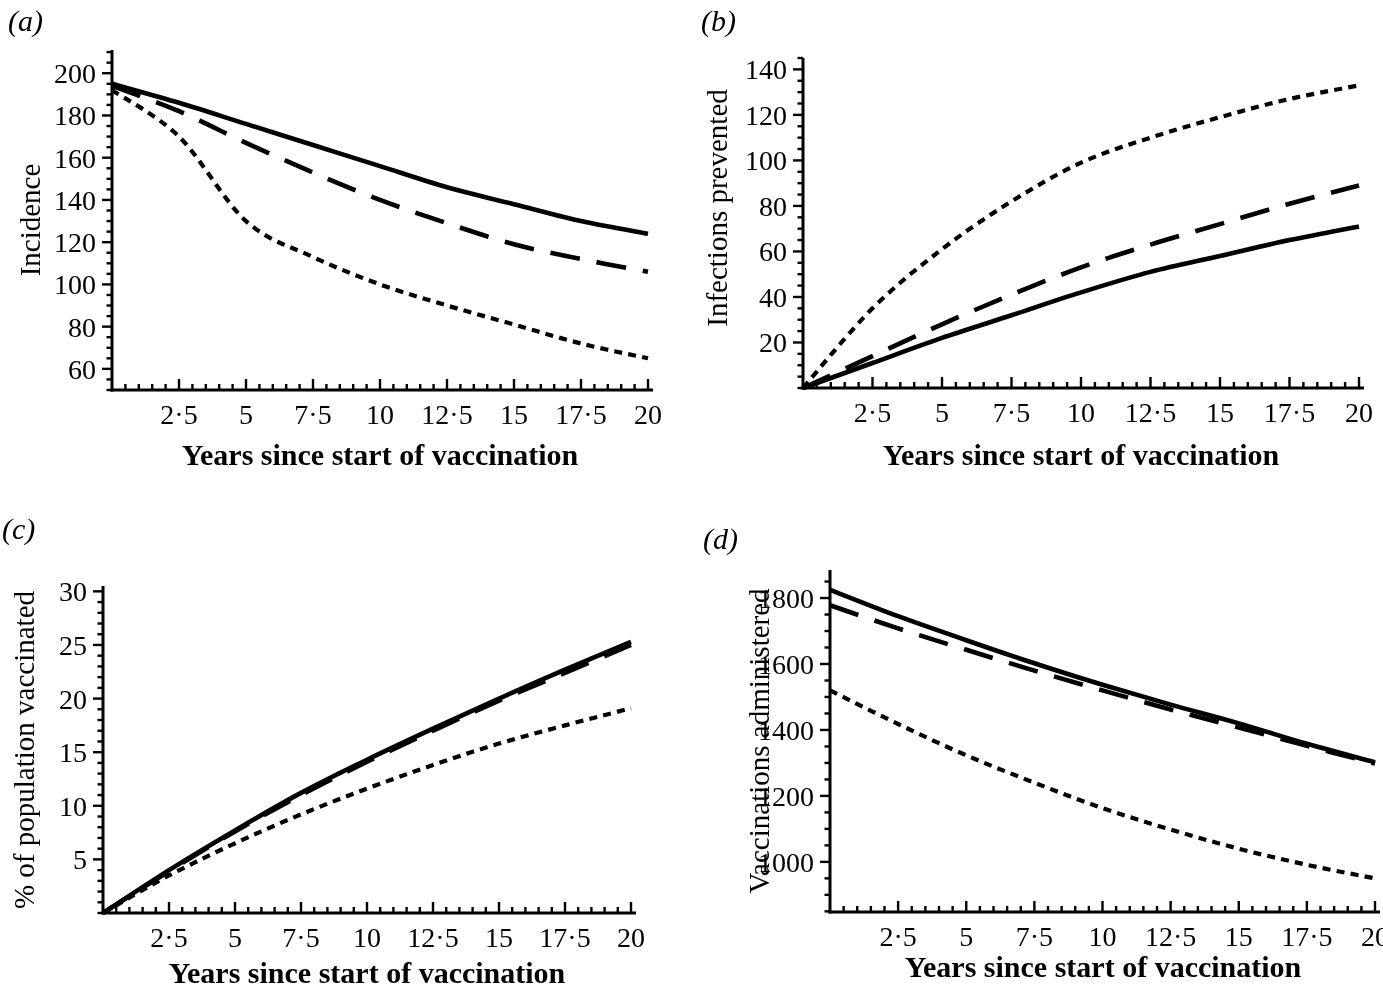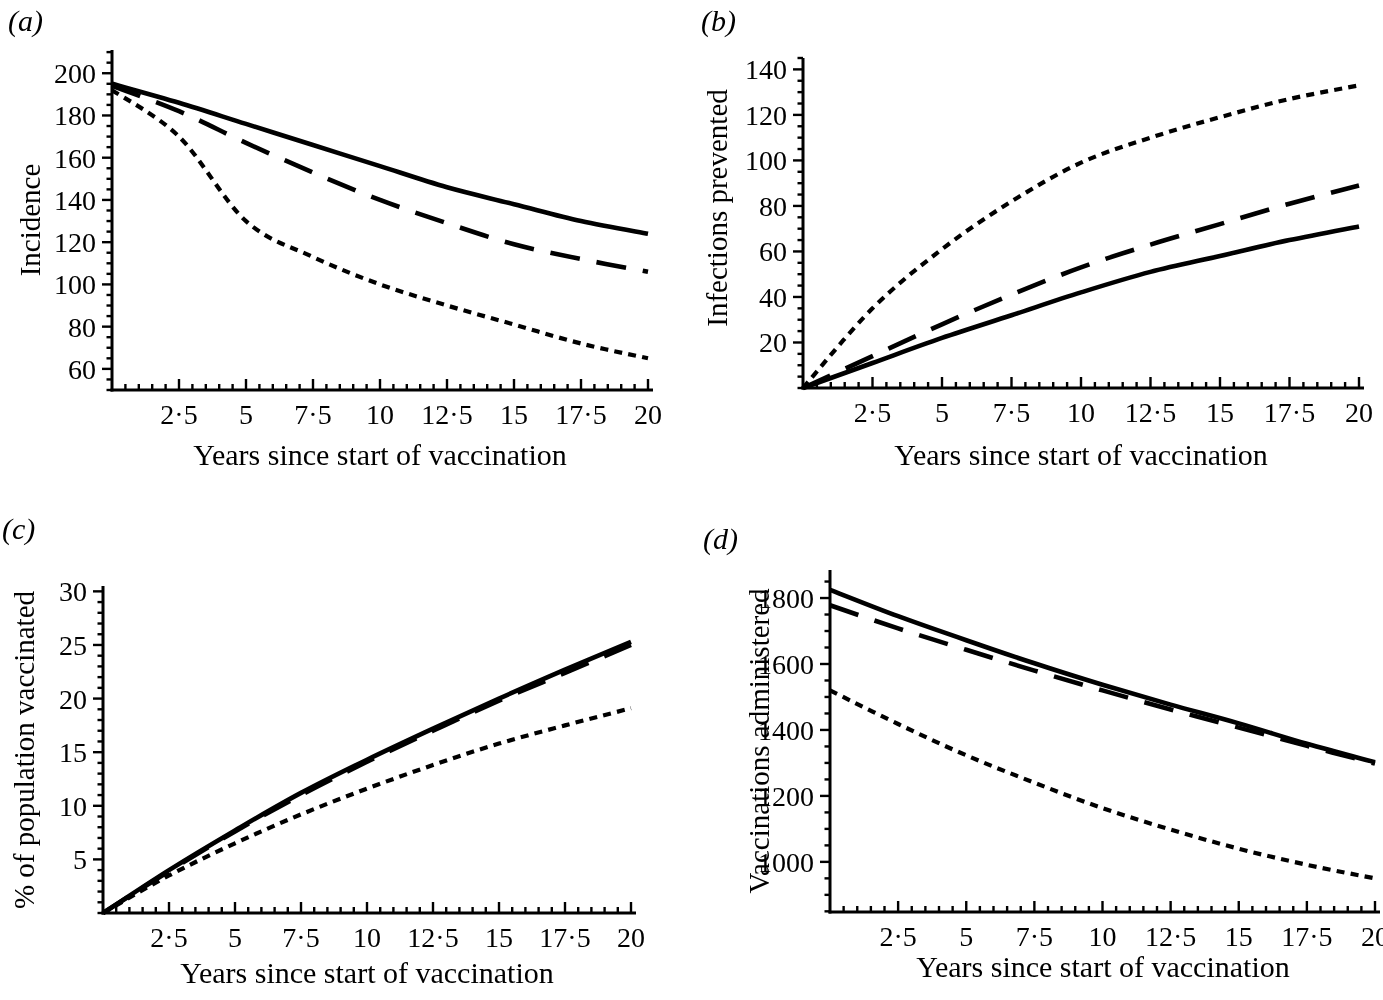--- a/index.html
+++ b/index.html
@@ -6,21 +6,21 @@
   body{width:1383px;height:1000px;position:relative;font-family:"Liberation Serif",serif;color:#000;}
   .panel{position:absolute;width:692px;height:500px;}
   #pa{left:0;top:0;} #pb{left:691px;top:0;} #pc{left:0;top:500px;} #pd{left:691px;top:500px;}
   .plot{position:absolute;left:0;top:0;}
   .plabel{position:absolute;font-style:italic;font-size:30px;line-height:1;white-space:nowrap;}
   #pa .plabel{left:8px;top:6px;} #pb .plabel{left:10px;top:6px;}
   #pc .plabel{left:2px;top:14px;} #pd .plabel{left:12px;top:24px;}
   .ylabel{position:absolute;font-size:29px;line-height:1;white-space:nowrap;transform:translate(-50%,-50%) rotate(-90deg);}
   #pa .ylabel{left:30px;top:220px;} #pb .ylabel{left:26px;top:208px;}
   #pc .ylabel{left:24px;top:250px;} #pd .ylabel{left:68px;top:241px;}
-  .xlabel{position:absolute;font-size:30px;line-height:1;white-space:nowrap;transform:translateX(-50%);}
+  .xlabel{position:absolute;font-size:30px;line-height:1;white-space:nowrap;transform:translateX(-50%);font-weight:bold;}
   #pa .xlabel{left:380px;top:440px;} #pb .xlabel{left:390px;top:440px;}
   #pc .xlabel{left:367px;top:458px;} #pd .xlabel{left:412px;top:452px;}
   svg text{font-family:"Liberation Serif",serif;fill:#000;}
 </style>
 </head>
 <body>
 
 <div>
 
   <div class="panel" id="pa">

